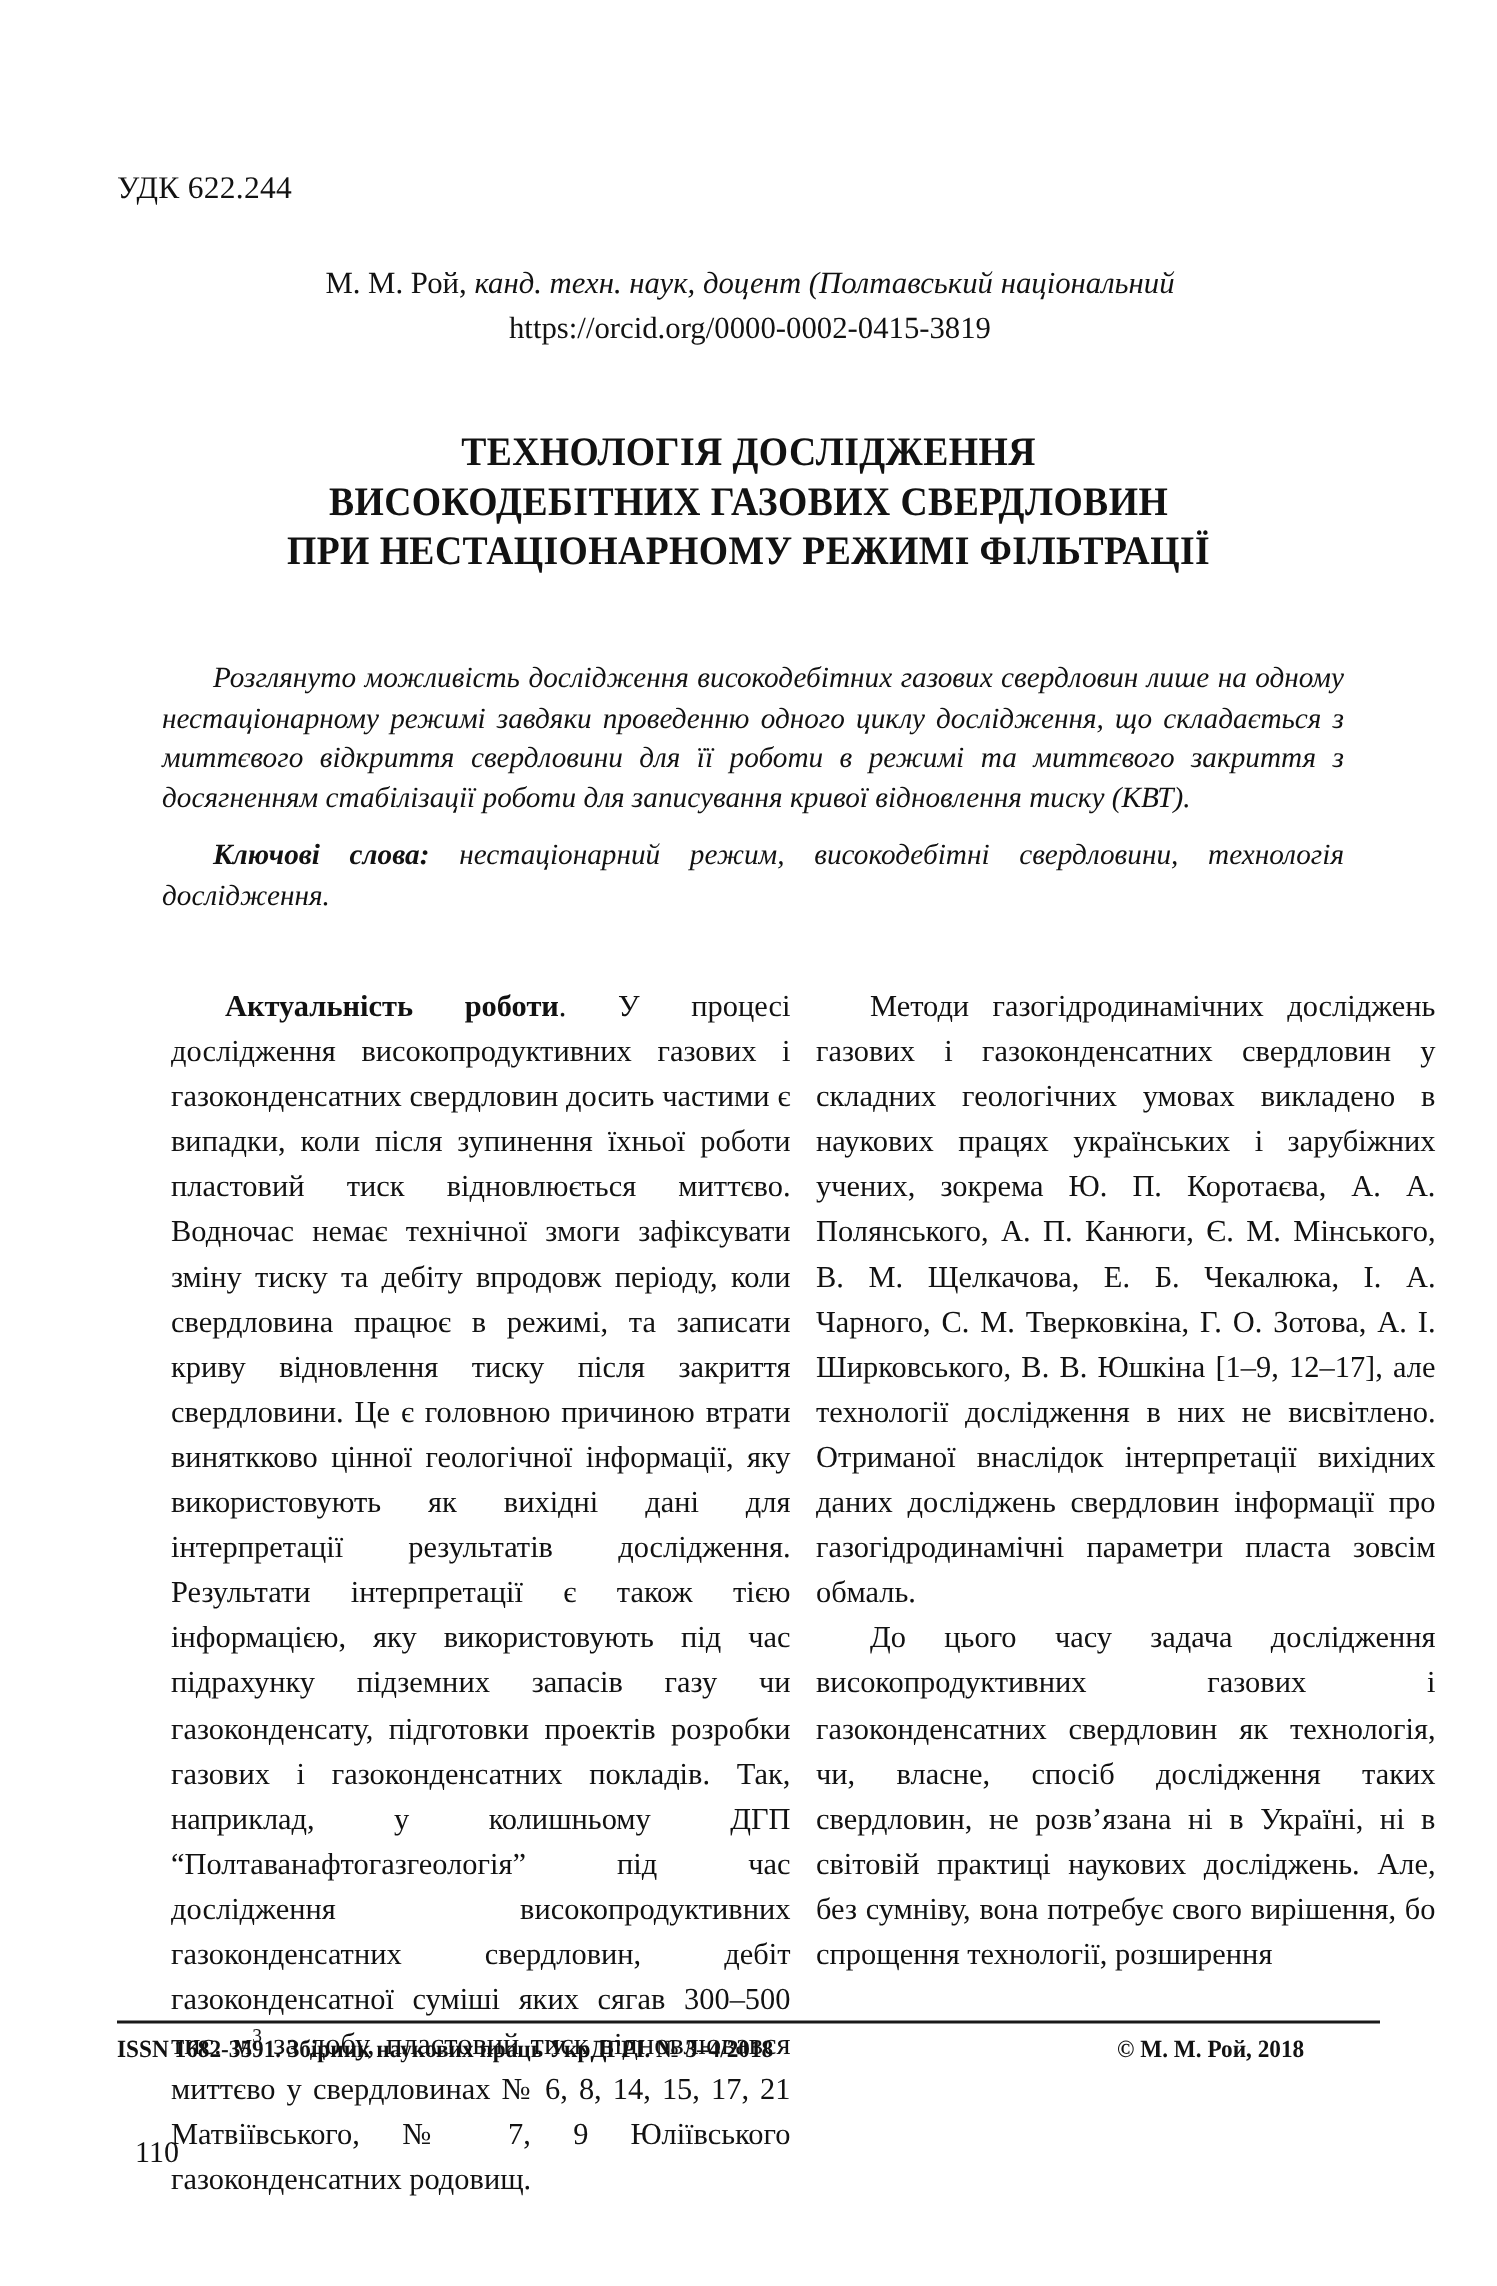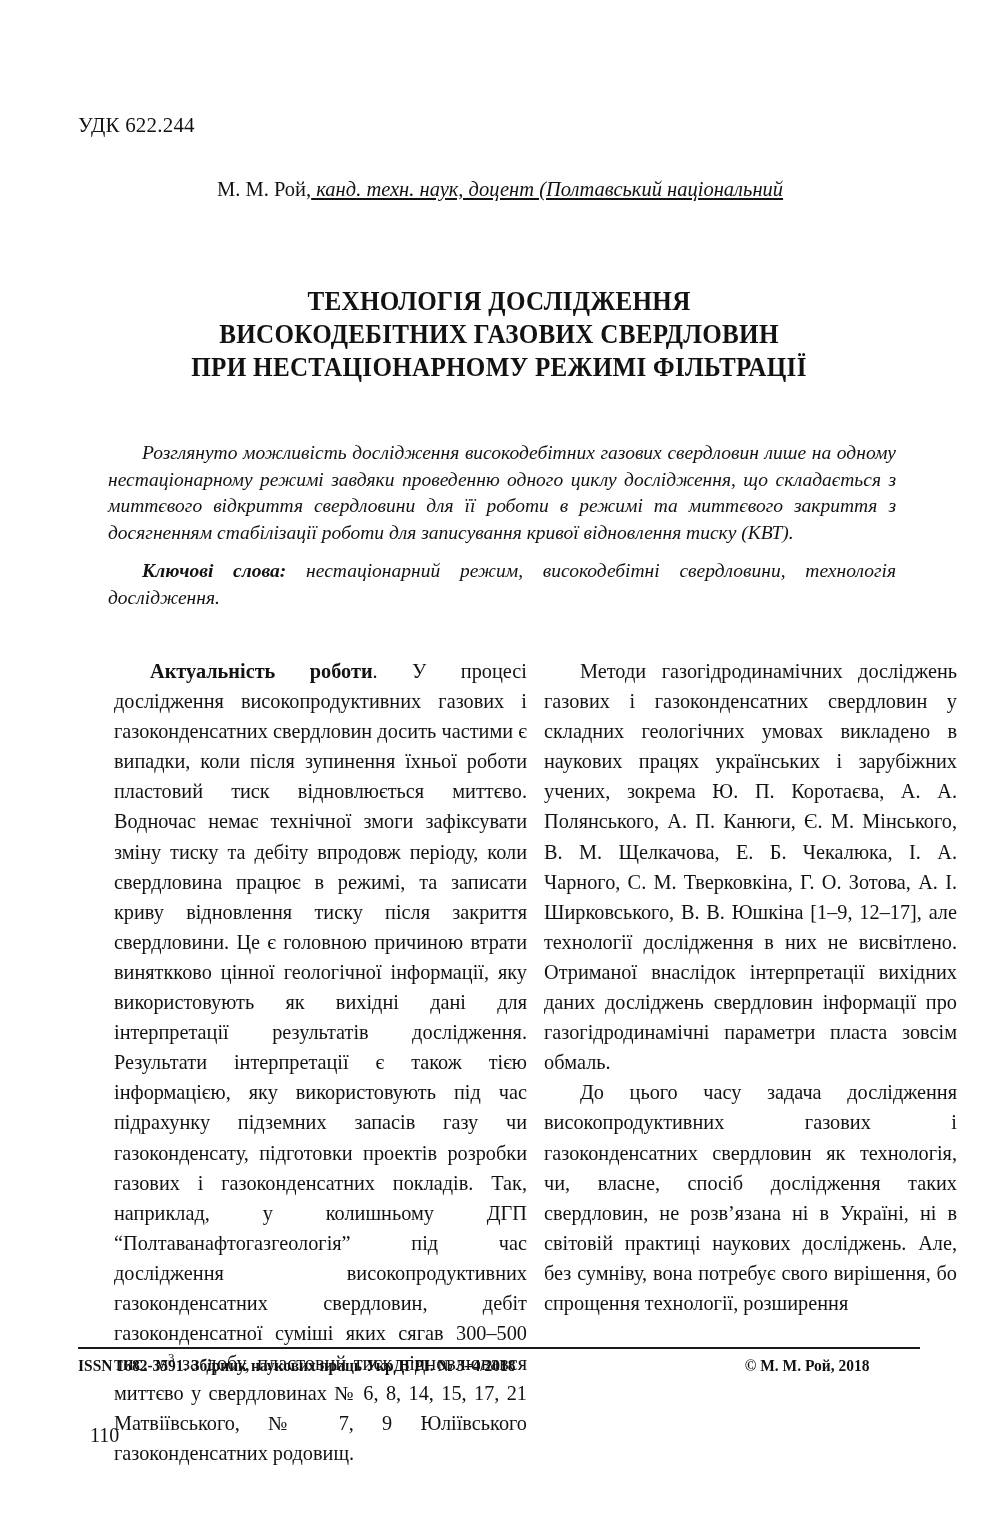--- a/index.html
+++ b/index.html
@@ -42,21 +42,21 @@
     width: 700px;
     text-align: center;
     font-size: 20.5px;
     line-height: 30px;
   }
   .author-block .ln { display: block; white-space: nowrap; }
   .author-name {
     font-weight: normal;
     font-style: normal;
   }
-  .author-ital { font-style: italic; text-decoration: underline; }
+  .author-ital { font-style: italic; }
   .author-plain { font-style: normal; }
 
   
   .title {
     position: absolute;
     left: 49px;
     top: 285px;
     width: 900px;
     text-align: center;
     font-weight: bold;
@@ -136,20 +136,21 @@
 </style>
 </head>
 <body>
 
 <div class="page">
 
   <div class="udc">УДК 622.244</div>
 
   <div class="author-block">
     <span class="ln"><span class="author-name">М. М. Рой,</span><span class="author-ital"> канд. техн. наук, доцент (Полтавський національний</span></span>
+    <span class="ln"><span class="author-plain">https://orcid.org/0000-0002-0415-3819</span></span>
   </div>
 
   <div class="title">
     <span class="ln">ТЕХНОЛОГІЯ ДОСЛІДЖЕННЯ</span>
     <span class="ln">ВИСОКОДЕБІТНИХ ГАЗОВИХ СВЕРДЛОВИН</span>
     <span class="ln">ПРИ НЕСТАЦІОНАРНОМУ РЕЖИМІ ФІЛЬТРАЦІЇ</span>
   </div>
 
   <div class="abstract">
     <p>Розглянуто можливість дослідження високодебітних газових свердловин лише на одному нестаціонарному режимі завдяки проведенню одного циклу дослідження, що складається з миттєвого відкриття свердловини для її роботи в режимі та миттєвого закриття з досягненням стабілізації роботи для записування кривої відновлення тиску (КВТ).</p>

